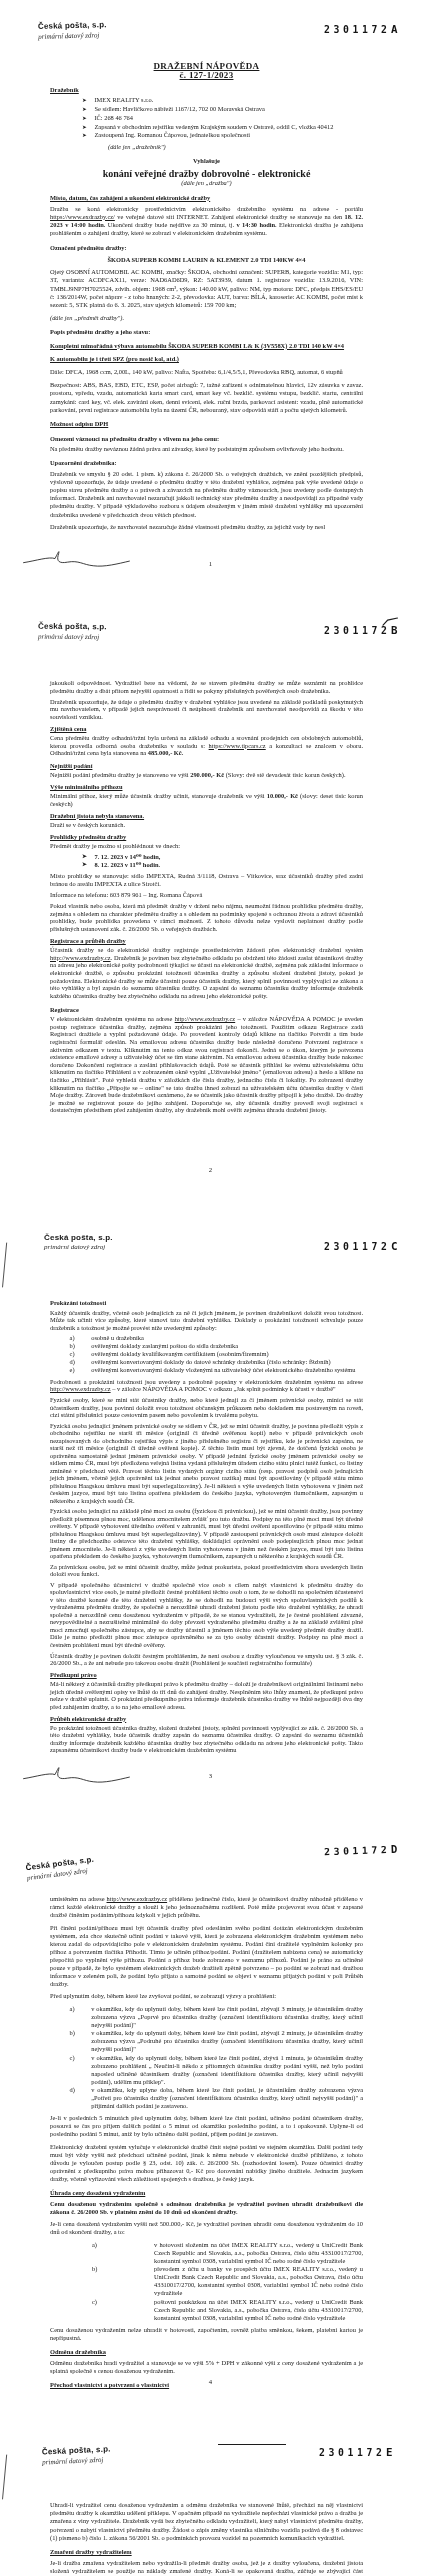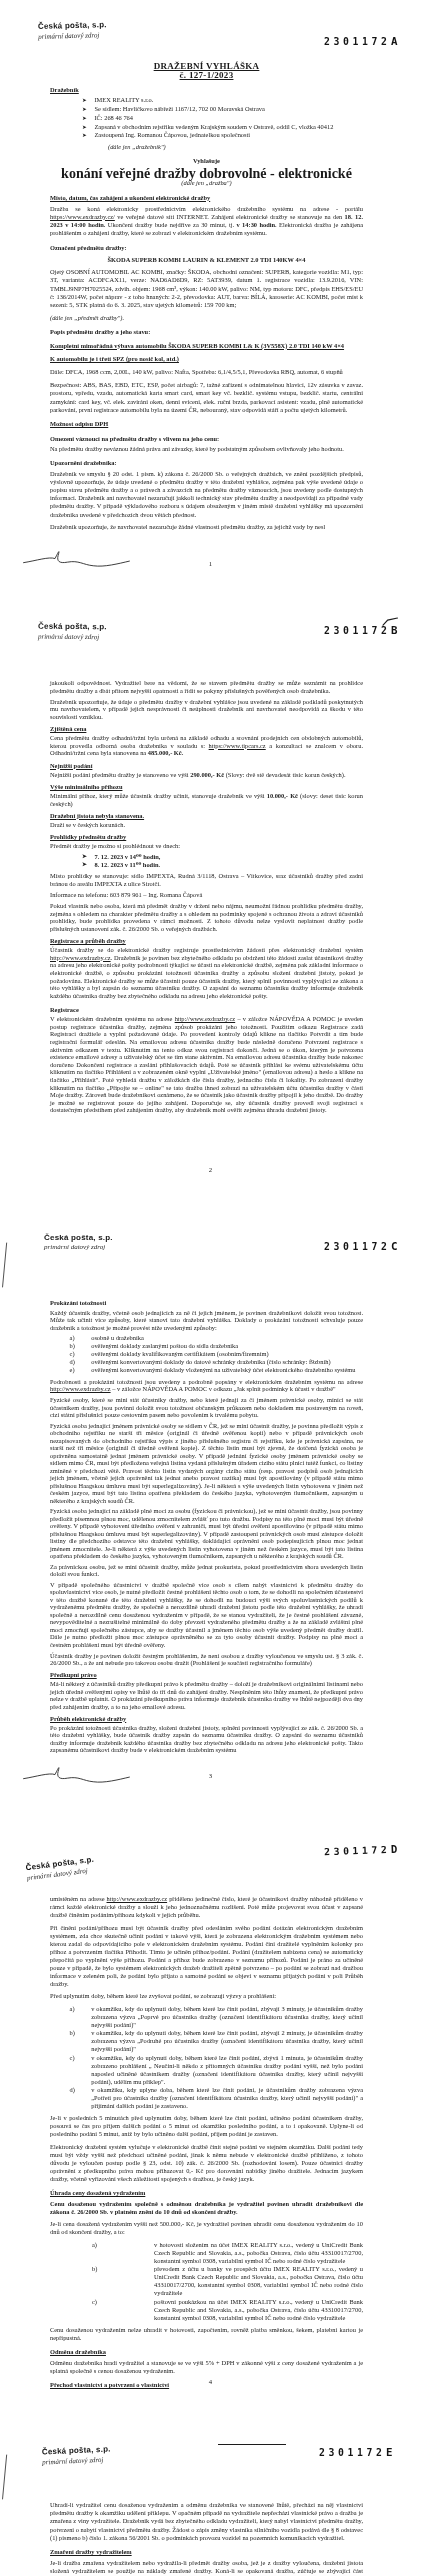--- a/index.html
+++ b/index.html
@@ -12,21 +12,21 @@
   .hdr{position:absolute;left:38px;top:20.6px;}
   .hdr-co{font-family:"Liberation Sans",sans-serif;font-weight:700;font-size:8px;letter-spacing:0.2px;color:#161616;}
   .hdr-sub{font-style:italic;font-size:7px;margin-top:1.5px;color:#2c2c2c;}
   .page-1 .hdr{transform:rotate(-1.5deg);}
   .page-2 .hdr{top:15.5px;transform:rotate(.4deg);}
   .page-3 .hdr{left:44px;top:20.6px;}
   .page-4 .hdr{left:26px;top:41px;transform:rotate(-7deg);}
   .page-5 .hdr{left:42px;top:21.6px;transform:rotate(-2.5deg);}
 
   
-  .docnum{position:absolute;top:35px;left:324px;font-family:"DejaVu Sans Mono",monospace;font-weight:700;font-size:9.8px;color:#141414;white-space:nowrap;}
+  .docnum{position:absolute;top:23px;left:324px;font-family:"DejaVu Sans Mono",monospace;font-weight:700;font-size:9.8px;color:#141414;white-space:nowrap;}
   .docnum .digits{letter-spacing:3.6px;}
   .docnum .letter{margin-left:0.5px;font-size:10.8px;}
   .page-2 .docnum{top:17.5px;text-align:right;}
   .page-3 .docnum{top:28px;}
   .page-4 .docnum{top:26px;transform:rotate(-2deg);}
   .page-5 .docnum{top:21.6px;left:319px;}
 
   .content{position:absolute;left:50px;width:313px;font-size:6.4px;line-height:8.2px;text-align:justify;}
   .page-1 .content{top:61px;}
   .page-2 .content{top:73px;line-height:7.6px;}
@@ -35,21 +35,21 @@
   .page-5 .content{top:77px;line-height:8.2px;}
 
   p.para{margin:0 0 4.6px;}
   .page-2 p.para{margin:0 0 3.6px;}
   .page-3 p.para{margin:0 0 3.1px;}
   .heading{font-weight:700;text-decoration:underline;margin:6.2px 0 2.6px;text-align:left;}
   .heading-plain{font-weight:700;margin:6.2px 0 2.1px;text-align:left;}
   .page-2 .heading{margin:4.6px 0 1.5px;}
   .page-3 .heading{margin:4.6px 0 1.5px;}
   .center-title{font-weight:700;font-size:9px;text-align:center;text-decoration:underline;letter-spacing:0.3px;margin:1px 0;}
-  .center-big{font-weight:700;font-size:14px;text-align:center;margin:5.2px 0 1px;}
+  .center-big{font-weight:700;font-size:10px;text-align:center;margin:5.2px 0 1px;}
   .center-bold{font-weight:700;text-align:center;margin:6.2px 0 1px;}
   .center-bold-sm{font-weight:700;text-align:center;margin:4.1px 0;}
   .center-italic{font-style:italic;text-align:center;margin:0 0 4.1px;}
   .italic-line{font-style:italic;margin:1px 0 5.2px;text-align:left;}
   .italic-indent{margin-left:58px;}
   .underline-line{font-weight:700;text-decoration:underline;margin:5.2px 0;text-align:left;}
 
   .arrow-list{margin:1px 0 3.1px 32px;text-align:left;}
   .arrow-item{display:flex;gap:7.7px;margin:0.5px 0;}
   .arrow-glyph{flex:0 0 auto;font-size:5.7px;line-height:inherit;}
@@ -75,21 +75,21 @@
 <body>
 
 <div id="pages">
     <div class="page page-1">
       <div class="hdr">
         <div class="hdr-co">Česká pošta, s.p.</div>
         <div class="hdr-sub">primární datový zdroj</div>
       </div>
       <div class="docnum"><span class="digits">2301172</span><span class="letter">A</span></div>
       <div class="content">
-        <div class="center-title">DRAŽEBNÍ VYHLÁŠKA</div>
+        <div class="center-title">DRAŽEBNÍ NÁPOVĚDA</div>
         <div class="center-title">č. 127-1/2023</div>
         <div class="heading">Dražebník</div>
         <div class="arrow-list">
           <div class="arrow-item">
             <span class="arrow-glyph">➤</span>
             <span>IMEX REALITY s.r.o.</span>
           </div>
           <div class="arrow-item">
             <span class="arrow-glyph">➤</span>
             <span>Se sídlem: Havlíčkovo nábřeží 1167/12, 702 00 Moravská Ostrava</span>

